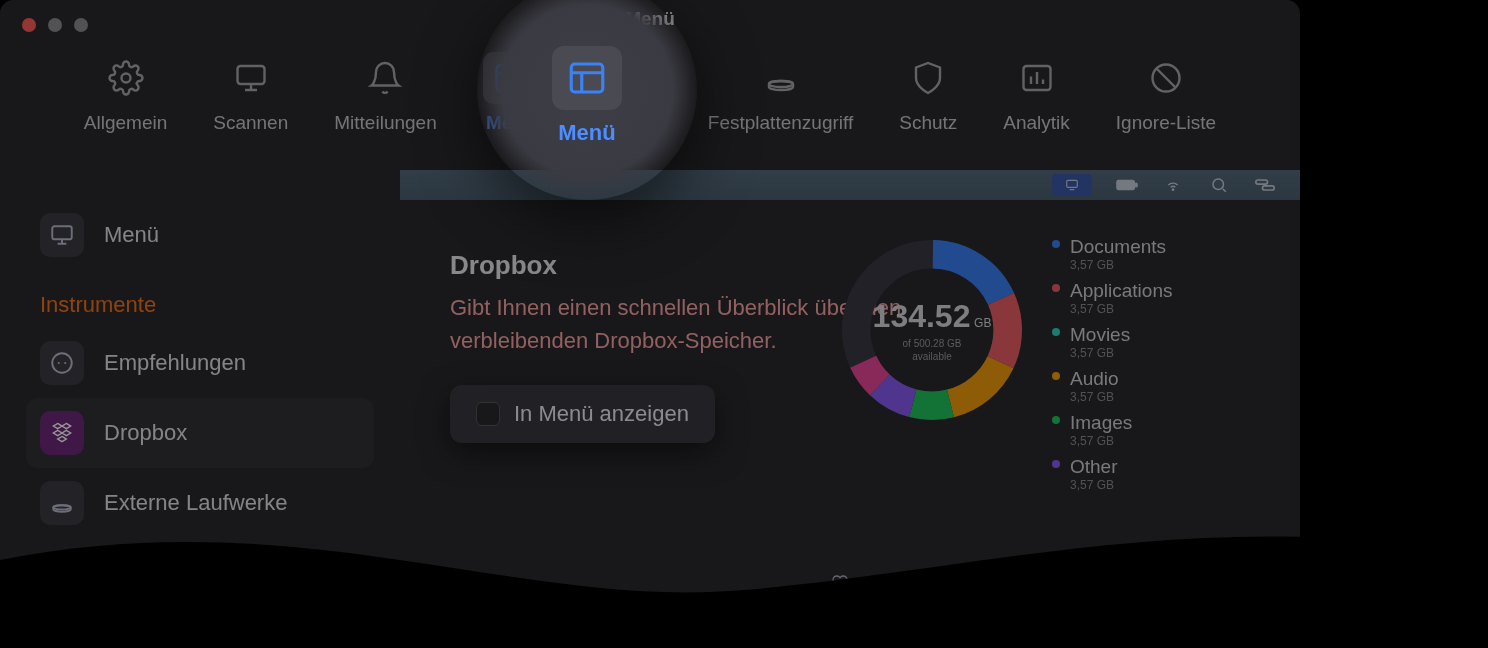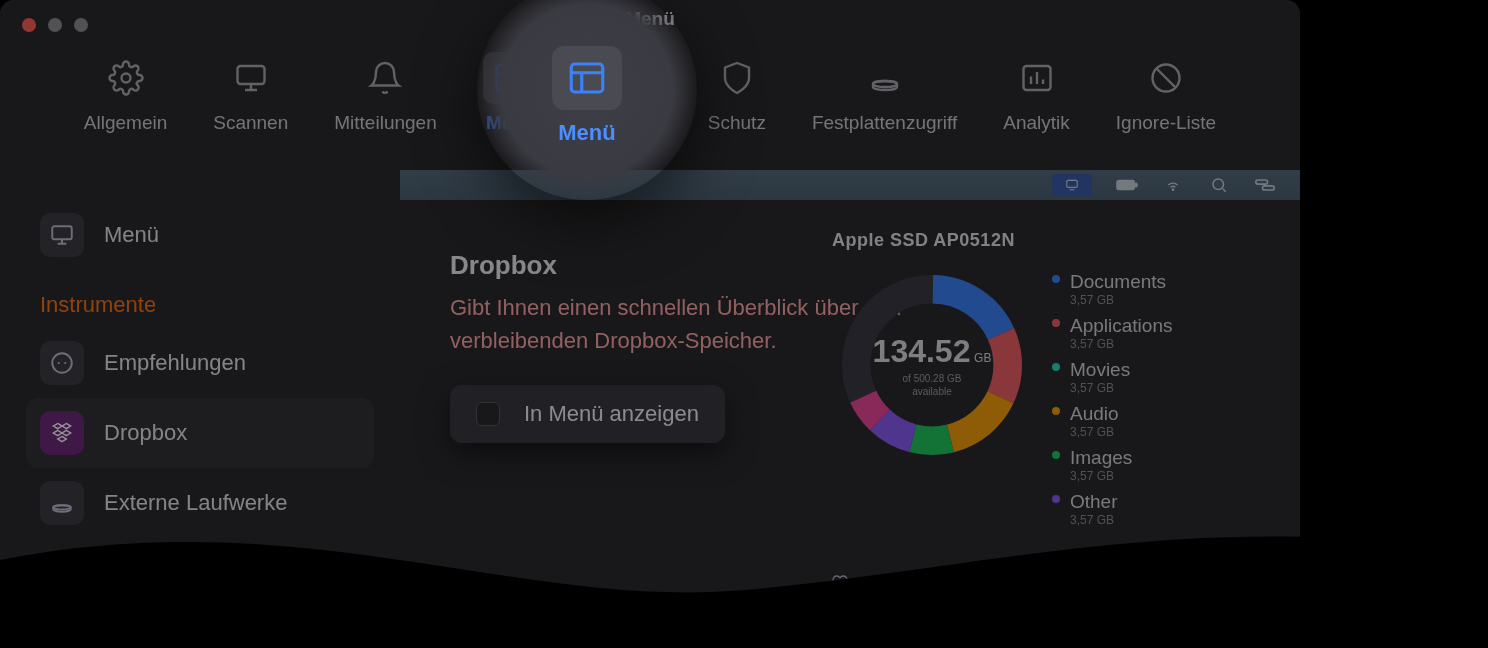--- a/index.html
+++ b/index.html
@@ -97,21 +97,21 @@
   .detail {
     padding: 50px 50px;
     display: flex; gap: 40px;
   }
   .detail-left { flex: 0 0 540px; }
   .detail-title { color: #eaeaef; font-size: 26px; font-weight: 700; margin-bottom: 10px;}
   .detail-desc  { color: #fca5a5; font-size: 22px; line-height: 1.5; max-width: 460px;}
   .checkbox-row {
     position: relative;
     margin-top: 28px;
-    display:inline-flex; align-items:center; gap: 24px;
+    display:inline-flex; align-items:center; gap: 14px;
     background: #3a3a40; border-radius: 12px;
     padding: 16px 26px;
     color: #efeff3; font-size: 22px;
     z-index: 60;
     box-shadow: 0 10px 30px rgba(0,0,0,0.5);
   }
   .checkbox-row .cb {
     width: 24px; height: 24px; border-radius: 6px;
     background: #2a2a2e; border: 1px solid #555;
   }
@@ -230,33 +230,33 @@
             <ellipse cx="12" cy="12" rx="9" ry="7"></ellipse>
             <circle cx="9" cy="12" r="1" fill="#a9a9b0" stroke="none"></circle>
             <circle cx="15" cy="12" r="1" fill="#a9a9b0" stroke="none"></circle>
           </svg>
         </div>
       <span>Assistent</span>
     </div>
     <div class="tab">
       <div class="ticon">
           <svg width="36" height="36" viewBox="0 0 24 24" fill="none" stroke-width="1.6">
-            <path d="M12 22s8-4 8-10V5l-8-3-8 3v7c0 6 8 10 8 10z"></path>
-          </svg>
-        </div>
-      <span>Schutz</span>
-    </div>
-    <div class="tab">
-      <div class="ticon">
-          <svg width="36" height="36" viewBox="0 0 24 24" fill="none" stroke-width="1.6">
             <path d="M4 16c0-1.1 3.6-2 8-2s8 .9 8 2v2c0 1.1-3.6 2-8 2s-8-.9-8-2v-2z"></path>
             <ellipse cx="12" cy="16" rx="8" ry="2"></ellipse>
           </svg>
         </div>
       <span>Festplattenzugriff</span>
+    </div>
+    <div class="tab">
+      <div class="ticon">
+          <svg width="36" height="36" viewBox="0 0 24 24" fill="none" stroke-width="1.6">
+            <path d="M12 22s8-4 8-10V5l-8-3-8 3v7c0 6 8 10 8 10z"></path>
+          </svg>
+        </div>
+      <span>Schutz</span>
     </div>
     <div class="tab">
       <div class="ticon">
           <svg width="36" height="36" viewBox="0 0 24 24" fill="none" stroke-width="1.6">
             <rect x="3" y="4" width="18" height="16" rx="2"></rect>
             <path d="M8 16V11M12 16V8M16 16v-3"></path>
           </svg>
         </div>
       <span>Analytik</span>
     </div>
@@ -354,21 +354,20 @@
         <div class="detail-title">Dropbox</div>
         <div class="detail-desc">Gibt Ihnen einen schnellen Überblick über den verbleibenden Dropbox-Speicher.</div>
         <div class="checkbox-row">
           <div class="cb"></div>
           <span>In Menü anzeigen</span>
         </div>
       </div>
     </div>
 
     <div class="disk">
-      <div class="disk-title">Apple SSD  AP0512N</div>
       <div class="disk-body">
         <div class="donut-wrap">
           <svg width="200" height="200" viewBox="0 0 42 42">
             <circle cx="21" cy="21" r="15.9" fill="none" stroke="#3a3a44" stroke-width="6"></circle>
             <circle cx="21" cy="21" r="15.9" fill="none" stroke="#3b82f6" stroke-width="6" stroke-dasharray="18 82" stroke-dashoffset="25"></circle>
             <circle cx="21" cy="21" r="15.9" fill="none" stroke="#ec5f67" stroke-width="6" stroke-dasharray="14 86" stroke-dashoffset="7"></circle>
             <circle cx="21" cy="21" r="15.9" fill="none" stroke="#f59e0b" stroke-width="6" stroke-dasharray="14 86" stroke-dashoffset="-7"></circle>
             <circle cx="21" cy="21" r="15.9" fill="none" stroke="#22c55e" stroke-width="6" stroke-dasharray="8 92" stroke-dashoffset="-21"></circle>
             <circle cx="21" cy="21" r="15.9" fill="none" stroke="#8b5cf6" stroke-width="6" stroke-dasharray="8 92" stroke-dashoffset="-29"></circle>
             <circle cx="21" cy="21" r="15.9" fill="none" stroke="#ec4899" stroke-width="6" stroke-dasharray="6 94" stroke-dashoffset="-37"></circle>

